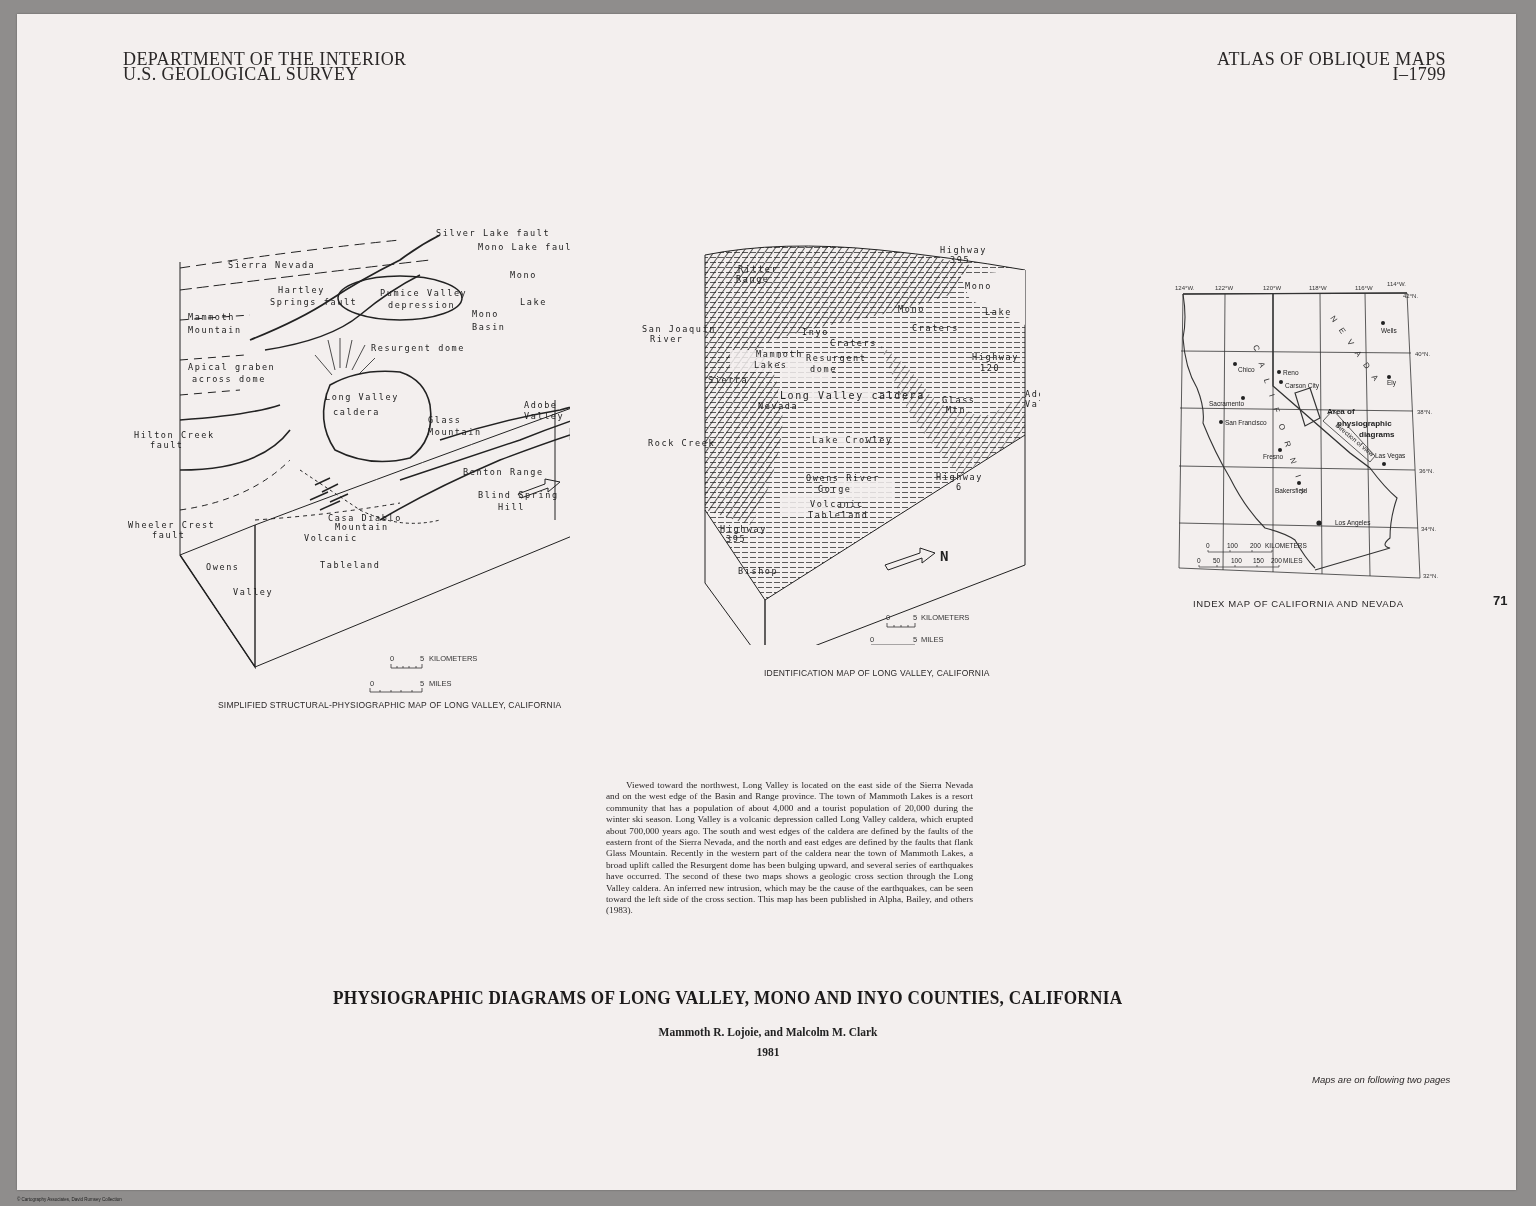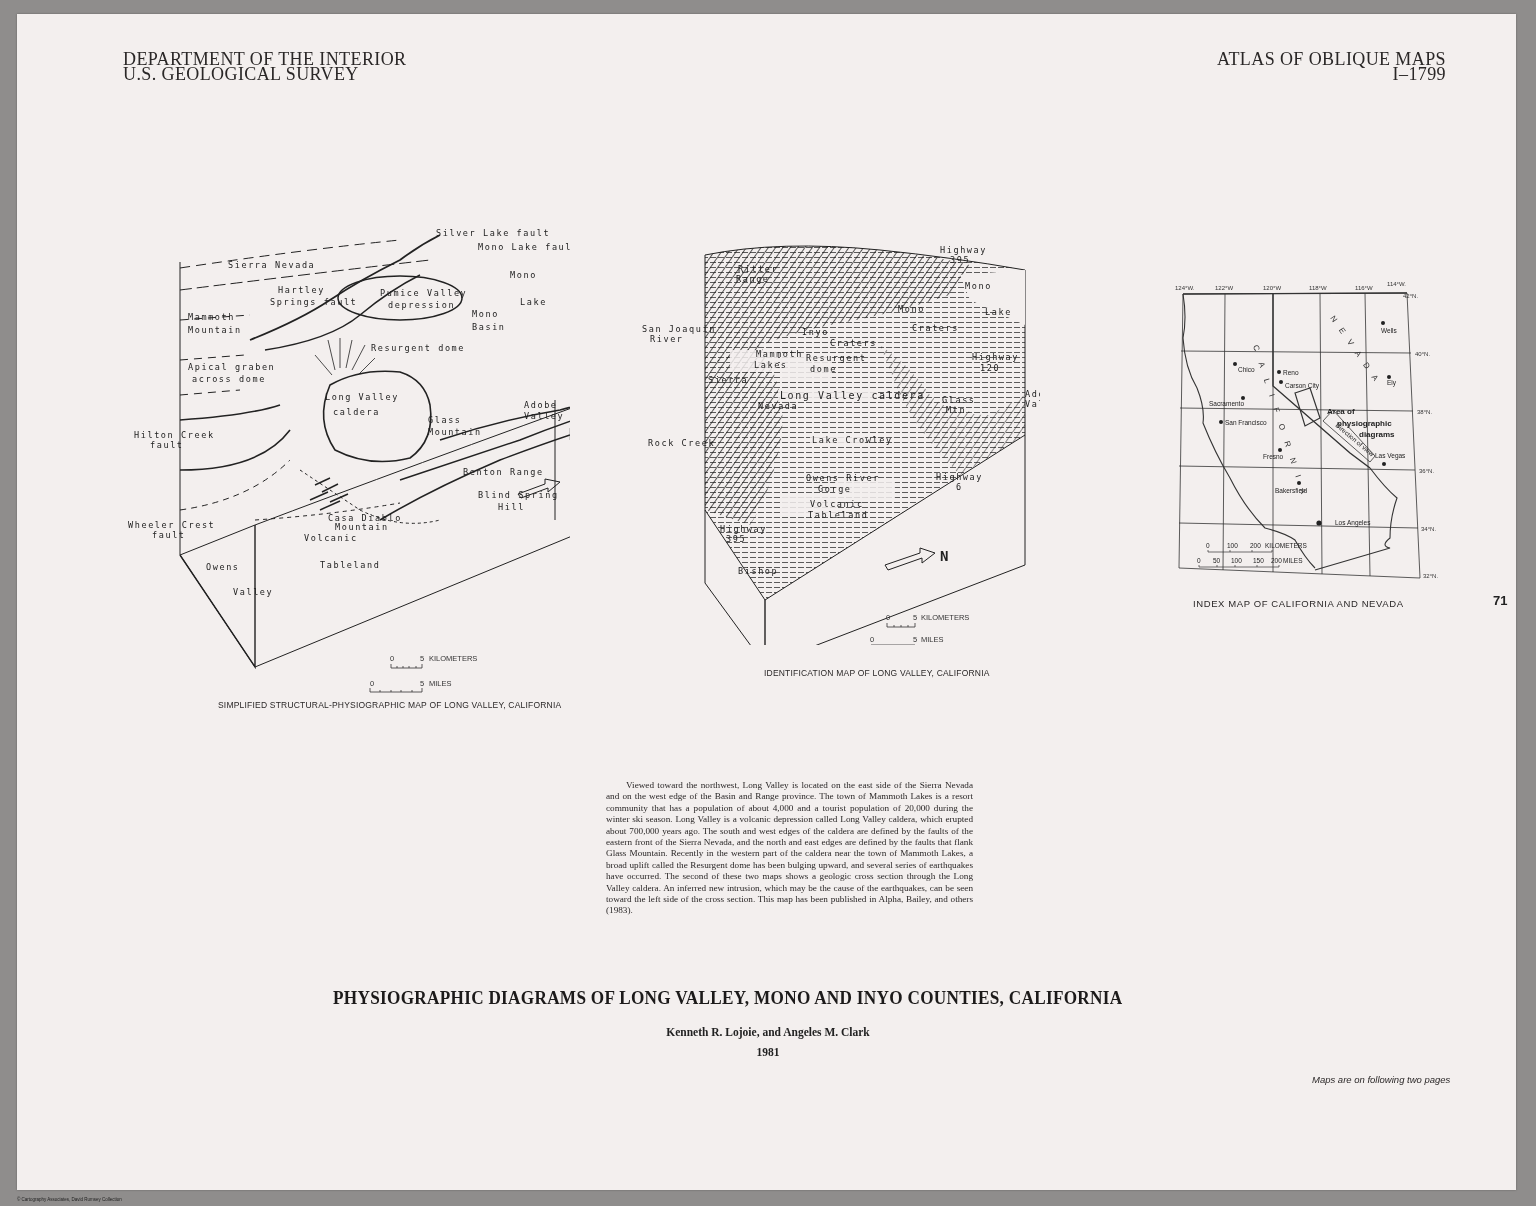--- a/index.html
+++ b/index.html
@@ -319,18 +319,18 @@
     <path d="M33 274 L97 274 M33 272 L33 274 M55 272 L55 274 M77 272 L77 274 M97 272 L97 274 M24 289 L104 289 M24 287 L24 289 M42 287 L42 289 M60 287 L60 289 M82 287 L82 289 M104 287 L104 289" stroke="#333" stroke-width=".7" fill="none"></path>
   </g>
 </svg>
 <div class="abs caption" style="left:1193px;top:598px;font-size:9.5px;letter-spacing:.6px;">INDEX MAP OF CALIFORNIA AND NEVADA</div>
 <div class="abs pagenum" style="left:1493px;top:593px;">71</div>
 
 <div class="abs para" style="left:606px;top:780px;width:367px;">Viewed toward the northwest, Long Valley is located on the east side of the Sierra Nevada and on the west edge of the Basin and Range province. The town of Mammoth Lakes is a resort community that has a population of about 4,000 and a tourist population of 20,000 during the winter ski season. Long Valley is a volcanic depression called Long Valley caldera, which erupted about 700,000 years ago. The south and west edges of the caldera are defined by the faults of the eastern front of the Sierra Nevada, and the north and east edges are defined by the faults that flank Glass Mountain. Recently in the western part of the caldera near the town of Mammoth Lakes, a broad uplift called the Resurgent dome has been bulging upward, and several series of earthquakes have occurred. The second of these two maps shows a geologic cross section through the Long Valley caldera. An inferred new intrusion, which may be the cause of the earthquakes, can be seen toward the left side of the cross section. This map has been published in Alpha, Bailey, and others (1983).</div>
 
 <div class="abs title" style="left:333px;top:988px;">PHYSIOGRAPHIC DIAGRAMS OF LONG VALLEY, MONO AND INYO COUNTIES, CALIFORNIA</div>
 <div class="abs byline" style="left:568px;top:1022px;width:400px;">
-  <div>Kenneth R. Lojoie, and Angeles M. Clark</div>
+  <div>Mammoth R. Lojoie, and Malcolm M. Clark</div>
   <div>1981</div>
 </div>
 
 <div class="abs note" style="left:1312px;top:1074px;">Maps are on following two pages</div>
 <div class="abs copyright" style="left:17px;top:1197px;">© Cartography Associates, David Rumsey Collection</div>
 
 </body></html>

